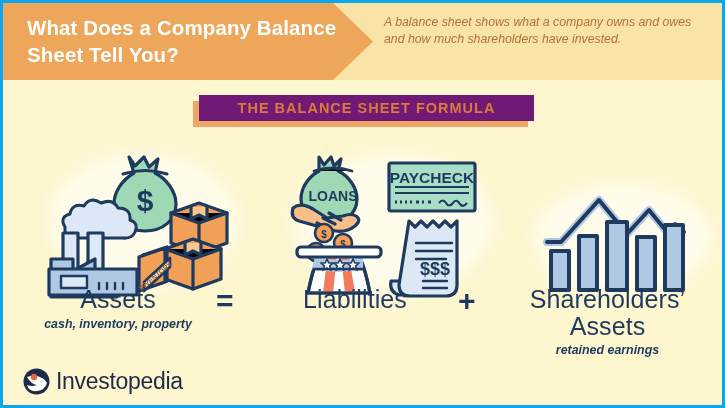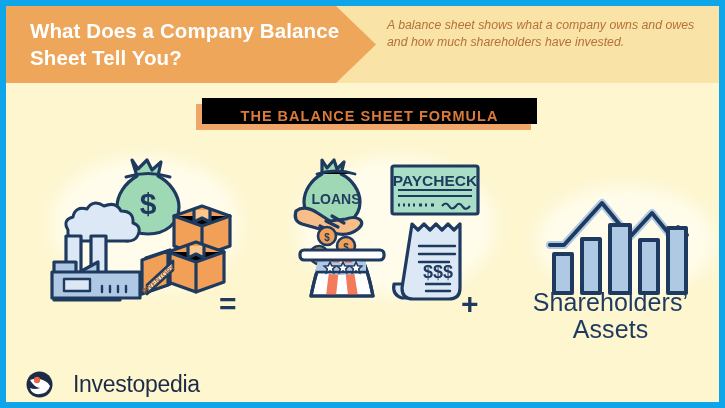--- a/index.html
+++ b/index.html
@@ -1,21 +1,21 @@
 <!DOCTYPE html>
 <html><head>
 <meta charset="utf-8">
 <style>
   html,body{margin:0;padding:0;background:#ffffff;}
   *{box-sizing:border-box;}
   #page{
     position:relative;width:725px;height:408px;overflow:hidden;
     background:#FDF6CF;
     font-family:"Liberation Sans", sans-serif;
-    border:6px solid #0ea5e9;
+    border:3px solid #0ea5e9;
   }
 
   
   #header-band{position:absolute;left:0;top:0;width:725px;height:77px;background:#FAE3A6;}
   #header-orange{
     position:absolute;left:0;top:0;width:370px;height:77px;background:#EDA65A;
     clip-path:polygon(0 0, 330px 0, 370px 38.5px, 330px 77px, 0 77px);
   }
   #header-title{
     position:absolute;left:24px;top:11px;width:320px;
@@ -23,41 +23,41 @@
     letter-spacing:.1px;
   }
   #header-sub{
     position:absolute;left:381px;top:11px;width:325px;
     color:#B5713A;font-size:12.3px;font-weight:normal;font-style:italic;line-height:1.42;
   }
 
   
   #formula-shadow{position:absolute;left:190px;top:98px;width:335px;height:26px;background:#F0A668;}
   #formula-banner{
-    position:absolute;left:196px;top:92px;width:335px;height:26px;background:#000000;
-    display:flex;align-items:flex-end;justify-content:center;
+    position:absolute;left:196px;top:92px;width:335px;height:26px;background:#701a75;
+    display:flex;align-items:center;justify-content:center;
   }
   #formula-banner span{
     color:#D97A3D;font-size:14.5px;font-weight:bold;letter-spacing:1.0px;
   }
 
   
   .col{position:absolute;text-align:center;}
   .col-title{color:#1F3A5F;font-size:25px;line-height:1.06;letter-spacing:.1px;}
   .col-cap{color:#1F3A5F;font-size:12.4px;font-style:italic;font-weight:bold;line-height:1.3;margin-top:3px;}
   .op{position:absolute;color:#1F3A5F;font-size:30px;font-weight:bold;}
 
   
   .glow{position:absolute;border-radius:50%;background:#FFFCEB;filter:blur(9px);}
 
   .icons{position:absolute;}
   svg{display:block;overflow:visible;}
 
   
-  #logo{position:absolute;left:20px;top:365px;display:flex;align-items:center;gap:20px;}
+  #logo{position:absolute;left:20px;top:365px;display:flex;align-items:center;gap:6px;}
   #logo-text{color:#1D2B47;font-size:23px;letter-spacing:-.3px;}
 </style>
 </head>
 <body>
 
 <div id="page">
 
   <div id="header-band"></div>
   <div id="header-orange"></div>
   <div id="header-title">What Does a Company Balance Sheet Tell You?</div>
@@ -173,30 +173,36 @@
         <path d="M128 43 l16 0 M136 35 l9 8 l-9 8" fill="none"></path>
         <rect x="12" y="62" width="18" height="39" fill="#AFC9E4"></rect>
         <rect x="40" y="47" width="18" height="54" fill="#AFC9E4"></rect>
         <rect x="68" y="33" width="20" height="68" fill="#AFC9E4"></rect>
         <rect x="98" y="48" width="18" height="53" fill="#AFC9E4"></rect>
         <rect x="126" y="36" width="18" height="65" fill="#AFC9E4"></rect>
       </g>
     </svg>
   </div>
 
+  <div class="col" style="left:10px;top:283px;width:210px;">
+    <div class="col-title">Assets</div>
+    <div class="col-cap">cash, inventory, property</div>
+  </div>
 
   <div class="op" style="left:213px;top:281px;">=</div>
 
   <div class="col" style="left:252px;top:283px;width:200px;">
+    <div class="col-title">Liabilities</div>
   </div>
 
   <div class="op" style="left:455px;top:281px;">+</div>
 
   <div class="col" style="left:497px;top:283px;width:215px;">
     <div class="col-title" style="padding:0 18px;">Shareholders’ Assets</div>
+    <div class="col-cap">retained earnings</div>
   </div>
 
   <div id="logo">
     <svg width="27" height="27" viewBox="0 0 27 27">
       <circle cx="13.5" cy="13.5" r="13" fill="#1D2B47"></circle>
       <path d="M4 9 q8 -3 15 1 q4 2 5 5 q-2 7 -10 8 q-8 1 -10 -6 q5 2 10 0 q-6 -1 -10 -8 z" fill="#FFFFFF"></path>
       <circle cx="11" cy="9" r="3.2" fill="#E8644A"></circle>
     </svg>
     <span id="logo-text">Investopedia</span>
   </div>

